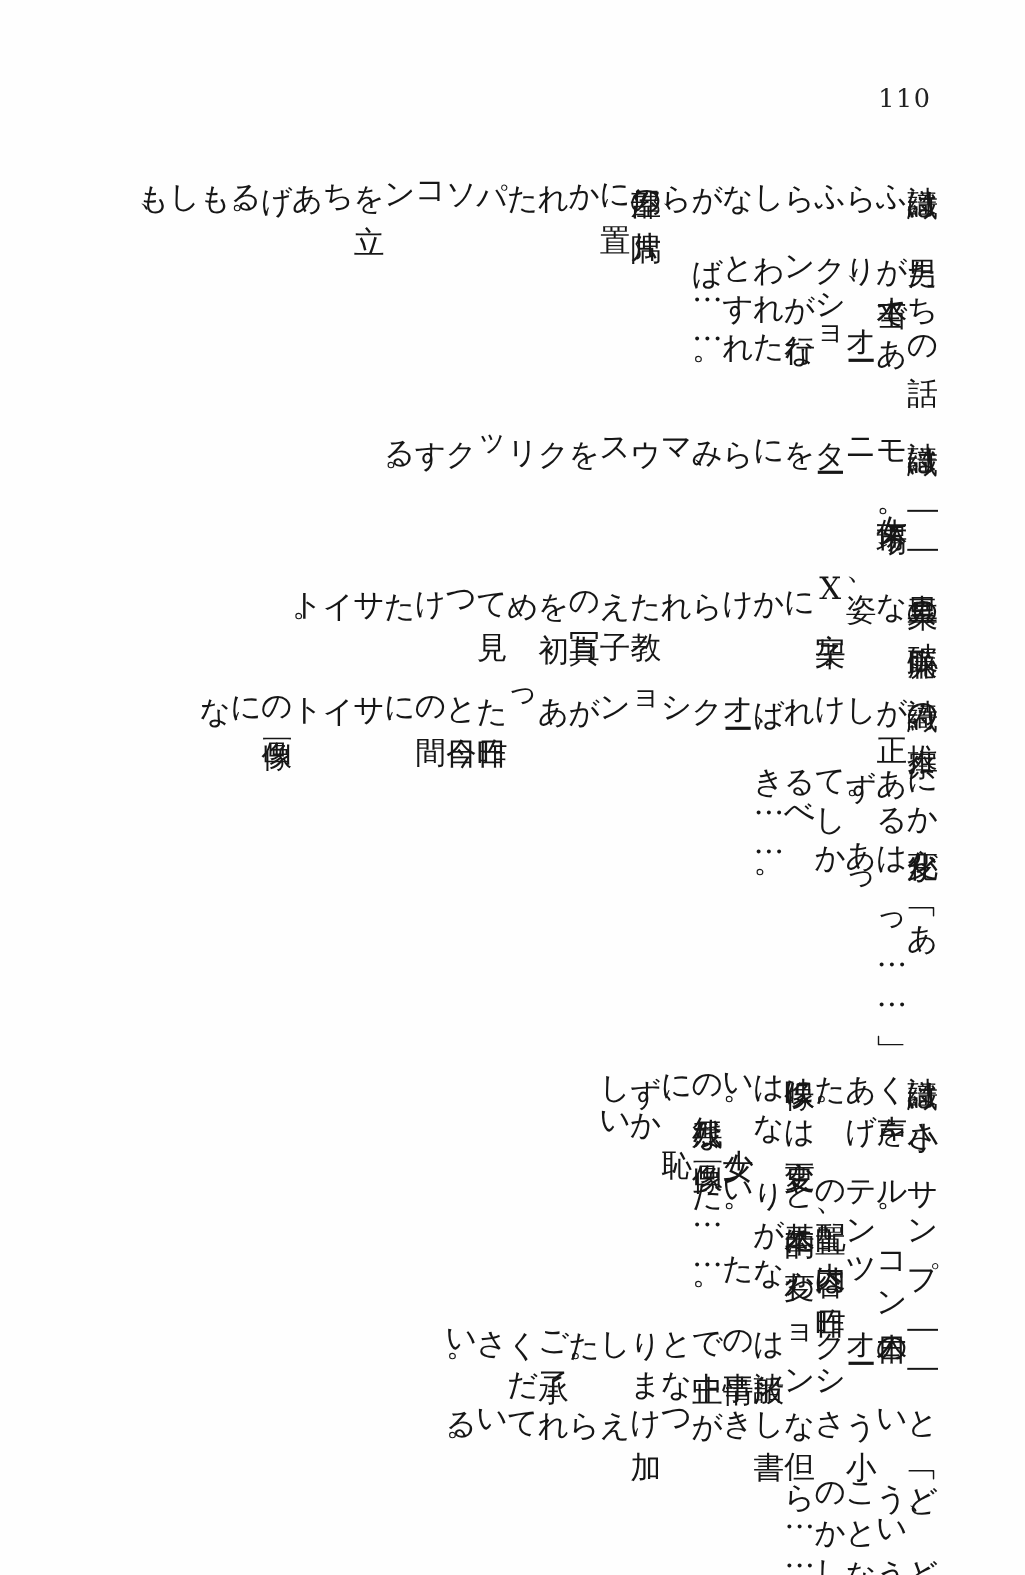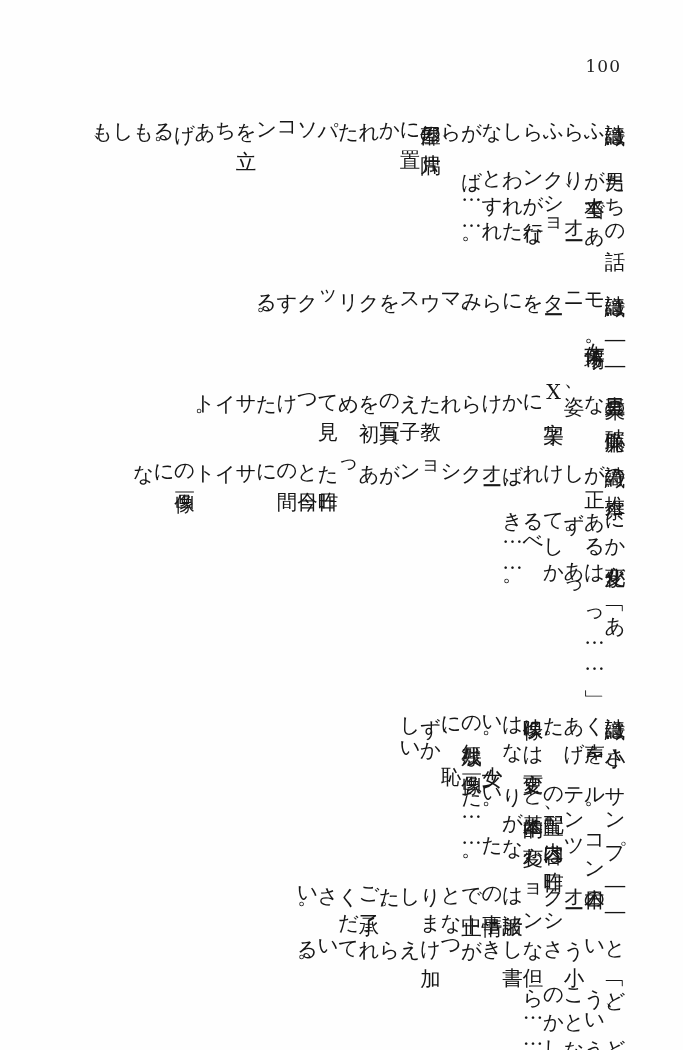--- a/index.html
+++ b/index.html
@@ -58,21 +58,21 @@
   }
   .col.indent {
     padding-top: 22px;
   }
 </style>
 </head>
 <body>
 
 <div class="page">
 
-  <div class="page-number">100</div>
+  <div class="page-number">110</div>
 
   <div class="text-body">
     <div class="col">詩織はふらふらしながら、部屋の片隅に置かれたパソコンを立ちあげる。もしも、</div>
     <div class="col">男たちの話が本当であり、オークションが行なわれたとすれば……。</div>
     <div class="col indent">詩織はモニターをにらみ、マウスをクリックする。</div>
     <div class="col">――女体市場。</div>
     <div class="col">真里菜の破廉恥な姿、X字架にかけられた教え子の写真を初めて見つけたサイト。</div>
     <div class="col indent">詩織の推察が正しければ、オークションがあった昨日と今日の間にサイトの画像にな</div>
     <div class="col">にか変化があるはず。あってしかるべき……。</div>
     <div class="col">「あっ……」</div>

